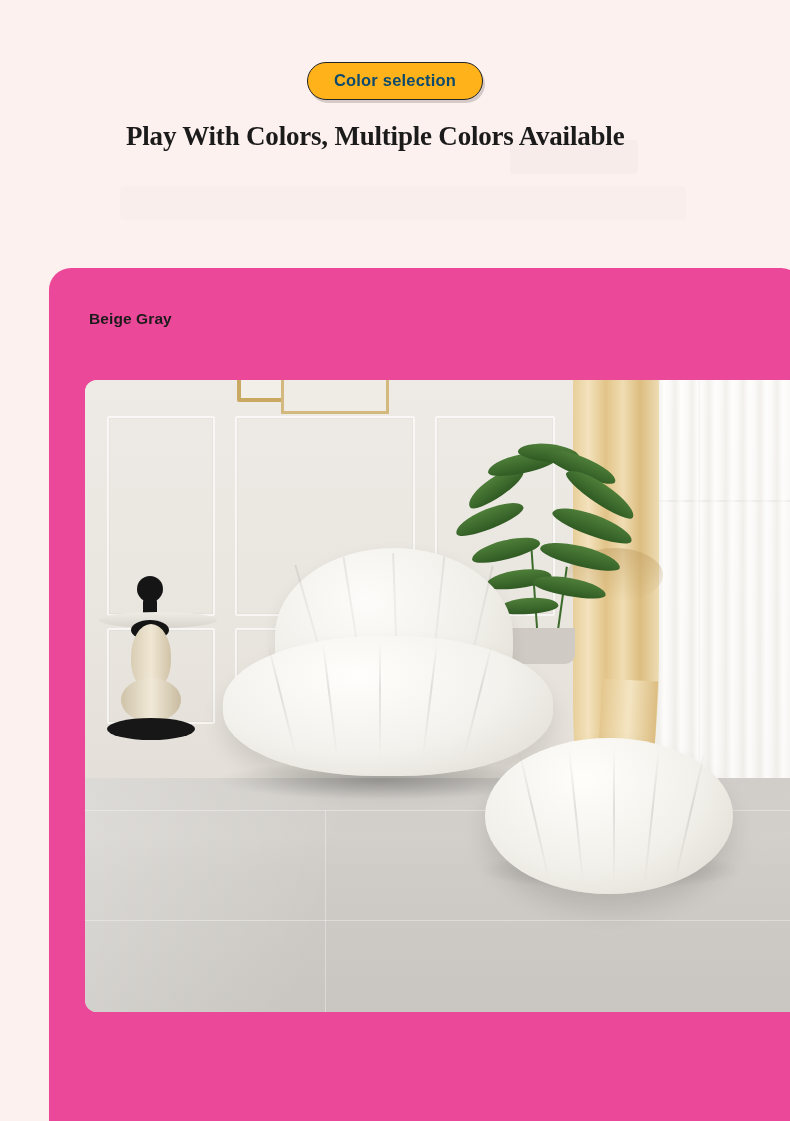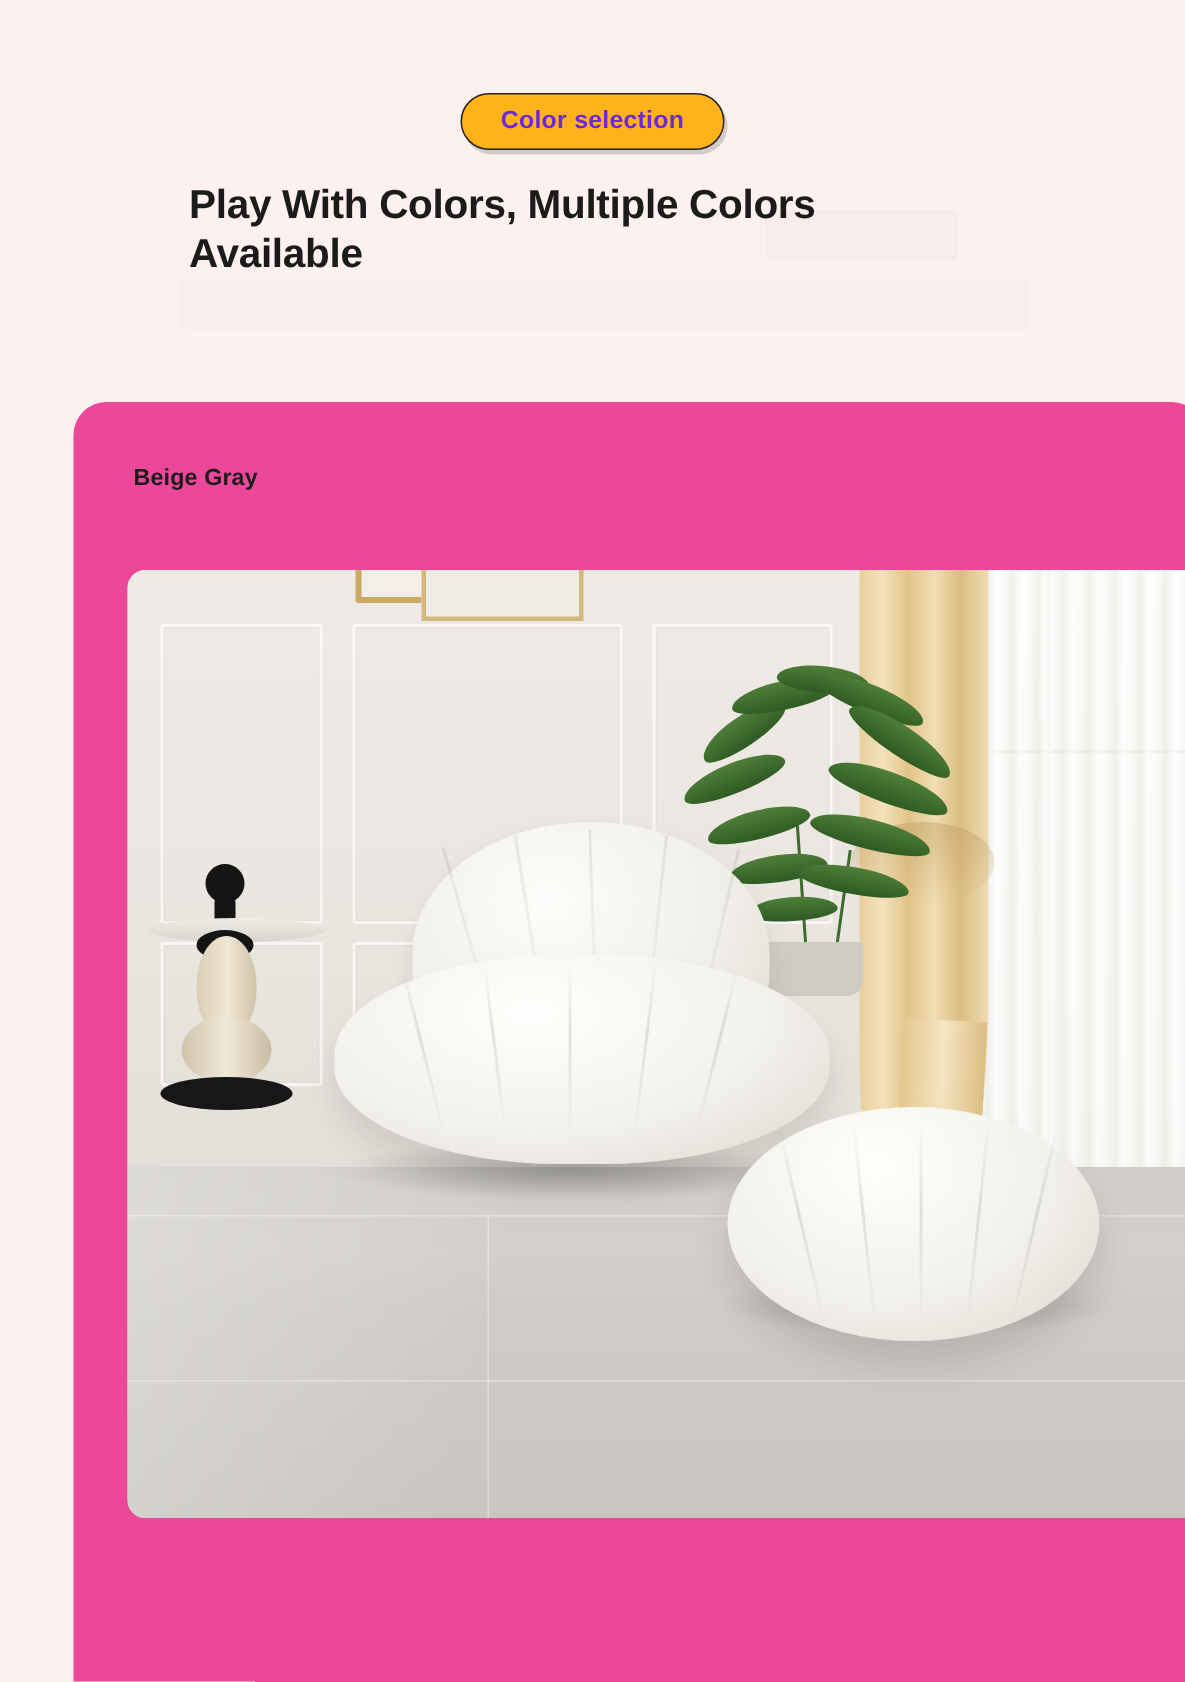--- a/index.html
+++ b/index.html
@@ -18,41 +18,42 @@
   }
 
   
   .header {
     padding-top: 62px;
     text-align: center;
   }
   .badge {
     display: inline-block;
     background: #ffb219;
-    color: #6d28d9;
+    color: #0c4a6e;
     font-size: 16.5px;
     font-weight: 700;
     letter-spacing: .2px;
     padding: 8px 26px 9px;
     border-radius: 20px;
     border: 1.6px solid #242424;
     box-shadow: 2px 3px 0 rgba(0,0,0,0.16);
   }
   .title-wrap {
     margin: 20px auto 0;
     width: 540px;
     text-align: left;
     padding-left: 1px;
   }
   .title {
     font-size: 27px;
     line-height: 1.22;
     font-weight: 700;
     color: #1b1b1b;
     letter-spacing: -0.2px;
+    font-family: Liberation Serif, serif;
   }
   .subtitle {
     margin-top: 21px;
     font-size: 13.2px;
     color: #4b4b4b;
     text-align: center;
     letter-spacing: .1px;
     width: 100%;
   }
 

